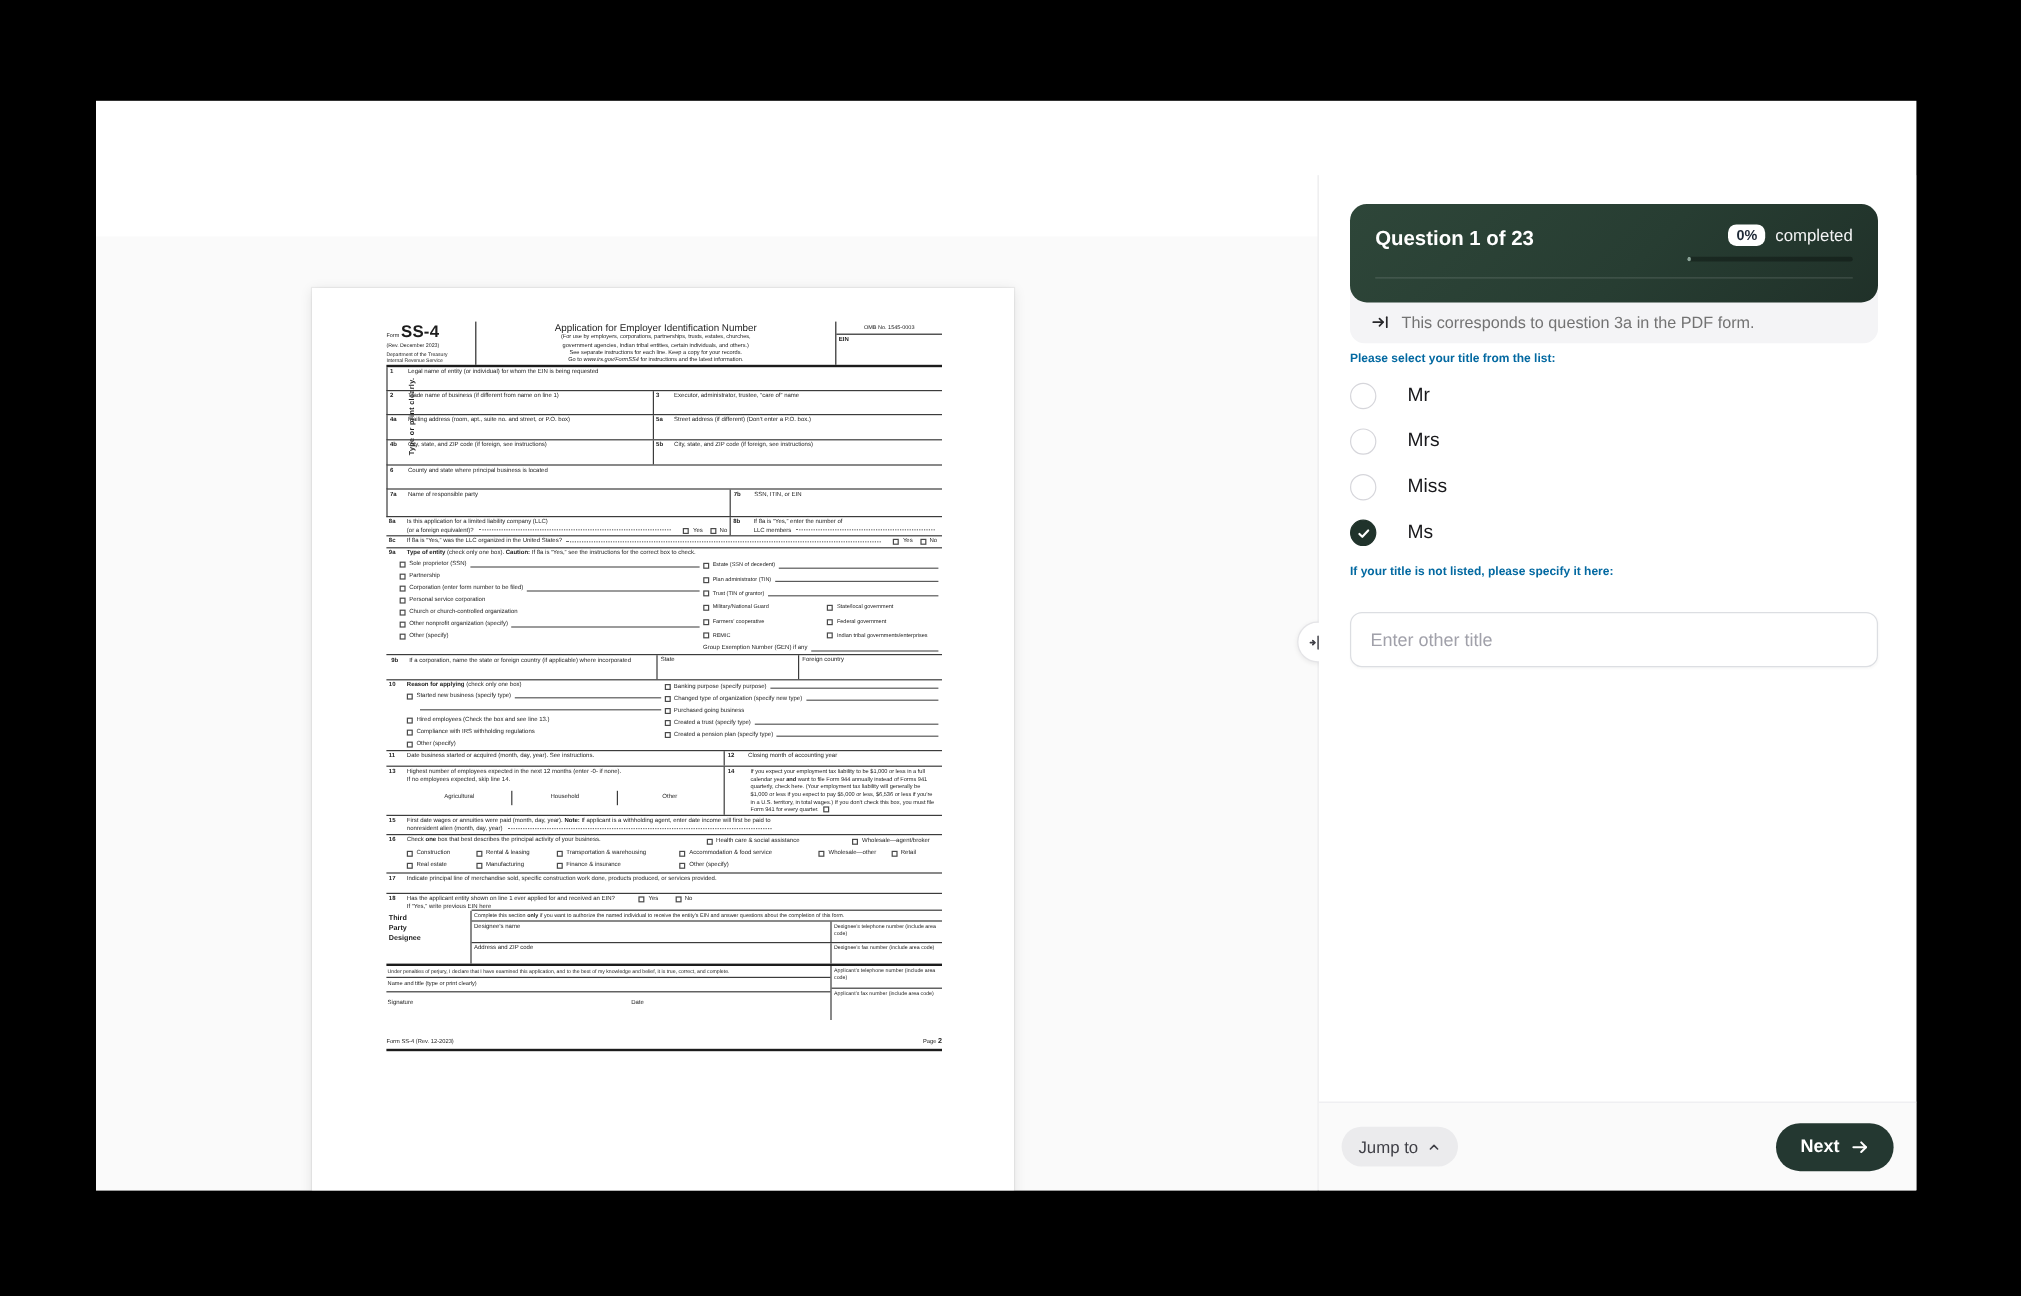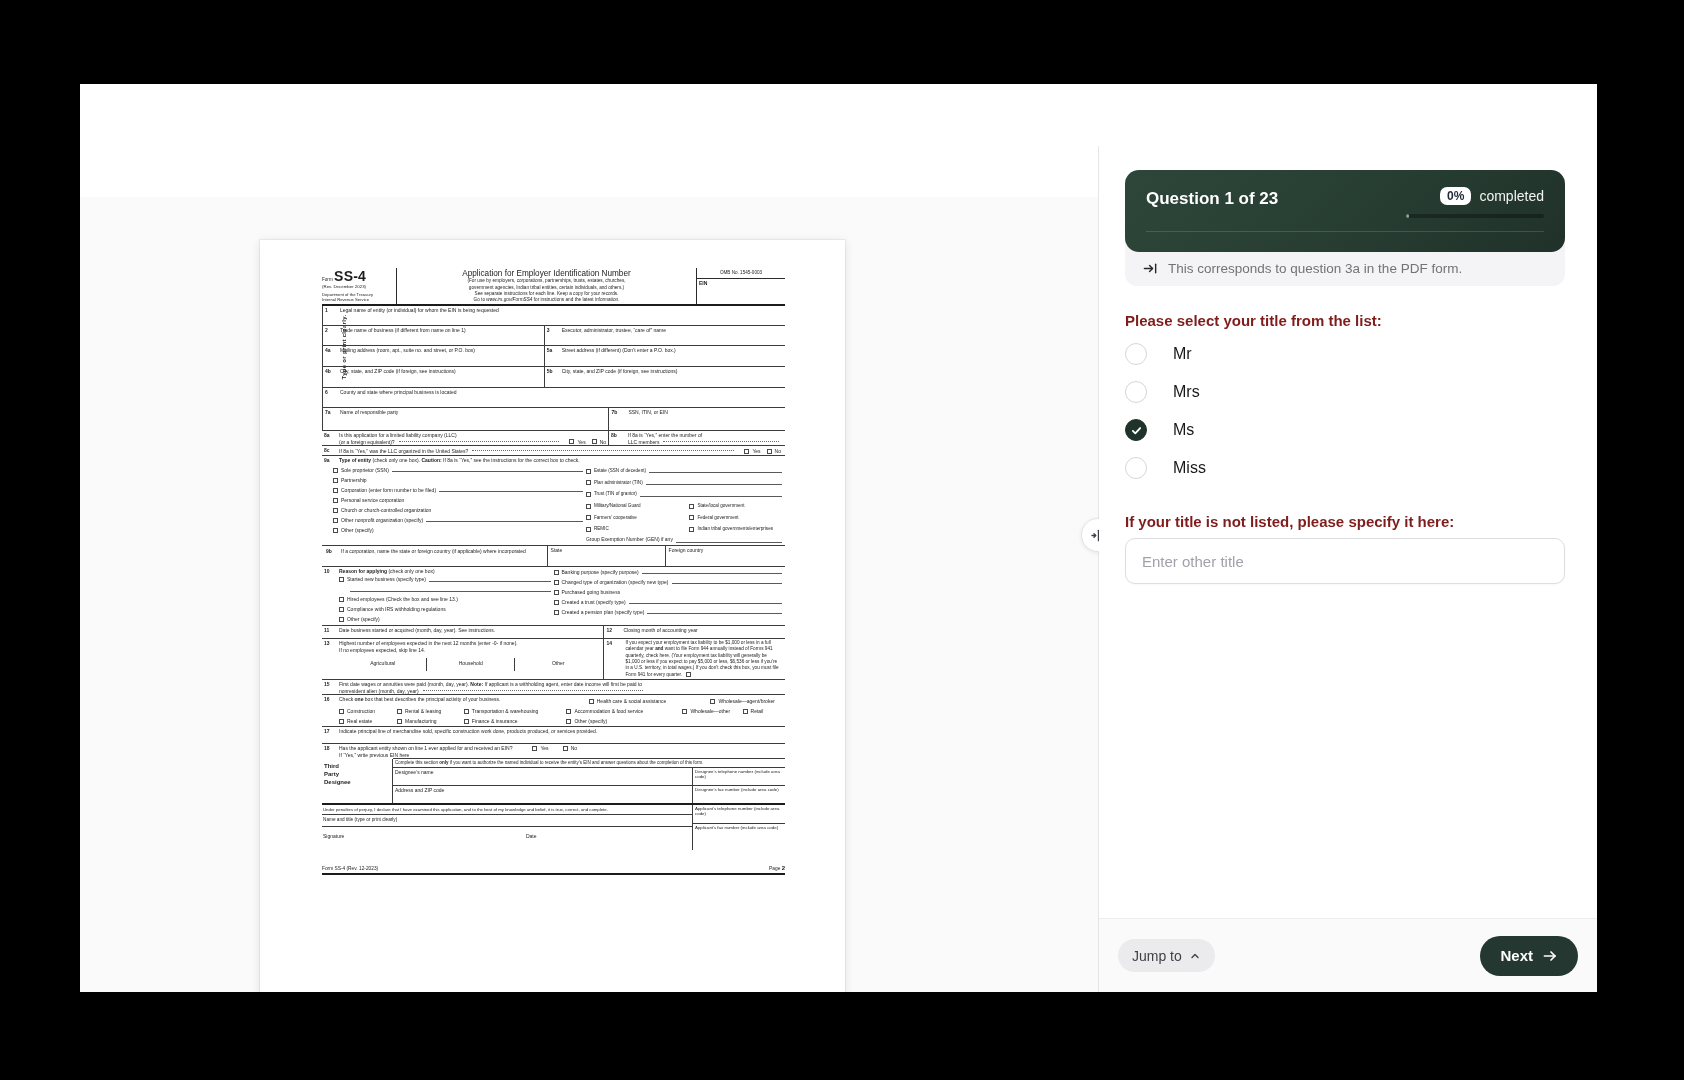--- a/index.html
+++ b/index.html
@@ -39,29 +39,29 @@
   .q-counter{font-size:17px;font-weight:700;padding-top:2px}
   .q-progress{display:flex;flex-direction:column;align-items:flex-end}
   .q-prog-row{display:flex;align-items:center;gap:8px}
   .pct-pill{background:#fff;color:#1f2937;font-size:12px;font-weight:700;border-radius:7px;padding:2px 7px}
   .completed{font-size:14px;color:#f4f4f5}
   .prog-track{width:138px;height:4px;border-radius:2px;background:rgba(0,0,0,0.30);margin-top:9px;overflow:hidden}
   .prog-fill{height:100%;width:3px;background:#8aa397;border-radius:2px}
   .q-div{border-top:1px solid rgba(255,255,255,0.14);margin-top:13px}
   .q-text{margin-top:13px;font-size:17px;font-weight:600;line-height:1.38;letter-spacing:.1px}
   .q-note{position:relative;z-index:1;margin-top:-13px;background:#f4f4f6;border-radius:0 0 12px 12px;padding:22px 18px 10px;display:flex;align-items:center;gap:10px;color:#737373;font-size:13.5px;font-weight:500}
-  .select-label,.other-label{margin-top:26px;font-size:15px;font-weight:600;color:#7f1d1d}
+  .select-label,.other-label{margin-top:8px;font-size:10px;font-weight:600;color:#0369a1}
   .radio-group{margin-top:6px}
   .radio-row{display:flex;align-items:center;gap:26px;height:38px;cursor:pointer}
   .radio{width:22px;height:22px;border-radius:50%;border:1.5px solid #d6d6db;background:#fff;flex:none;display:flex;align-items:center;justify-content:center}
   .radio .tick{display:none}
   .radio.checked{background:#20332b;border-color:#20332b}
   .radio.checked .tick{display:block}
   .radio-label{font-size:16px;font-weight:500;color:#18181b}
-  .other-input{margin-top:8px;width:100%;height:46px;border:1px solid #dcdee2;border-radius:10px;background:#fff;padding:0 16px;font-size:15px;color:#18181b;font-family:"Liberation Sans",sans-serif;outline:none;box-shadow:0 1px 2px rgba(0,0,0,0.03)}
+  .other-input{margin-top:28px;width:100%;height:46px;border:1px solid #dcdee2;border-radius:10px;background:#fff;padding:0 16px;font-size:15px;color:#18181b;font-family:"Liberation Sans",sans-serif;outline:none;box-shadow:0 1px 2px rgba(0,0,0,0.03)}
   .other-input::placeholder{color:#a1a1aa}
   .rp-footer{position:absolute;left:0;right:0;bottom:0;height:74px;background:#fafafa;border-top:1px solid #ededf0;display:flex;align-items:center;padding:0 19px}
   .jump-to{height:33px;border-radius:17px;background:#ebebed;color:#3f3f46;font-size:14px;font-weight:500;padding:0 14px;gap:7px}
   .next-btn{margin-left:auto;height:40px;border-radius:20px;background:#243831;color:#fff;font-size:15px;font-weight:600;padding:0 20px;gap:9px}
 
   
   .frm{position:relative;margin:28px 60px 0 62px;width:463px;color:#1d1d1d;font-size:5px;line-height:1.35}
   .frm .b{font-weight:700}
   .frm .i{font-style:italic}
   .side-label{position:absolute;left:-30px;top:72px;width:110px;height:14px;transform:rotate(-90deg);transform-origin:center;font-weight:700;font-size:6px;letter-spacing:.3px;text-align:center}
@@ -710,33 +710,33 @@
             </div>
 
             <div class="radio-row">
               <span class="radio">
                 
               </span>
               <span class="radio-label">Mrs</span>
             </div>
 
             <div class="radio-row">
+              <span class="radio">
+                
+              </span>
+              <span class="radio-label">Miss</span>
+            </div>
+
+            <div class="radio-row">
               <span class="radio checked">
                 <svg class="tick" width="13" height="13" viewBox="0 0 16 16" fill="none" stroke="#fff" stroke-width="2.2" stroke-linecap="round" stroke-linejoin="round">
                   <path d="M3.5 8.5 6.5 11.5 12.5 5"></path>
                 </svg>
               </span>
               <span class="radio-label">Ms</span>
-            </div>
-
-            <div class="radio-row">
-              <span class="radio">
-                
-              </span>
-              <span class="radio-label">Miss</span>
             </div>
           </div>
 
         <div class="other-label">If your title is not listed, please specify it here:</div>
         <input class="other-input" type="text" placeholder="Enter other title" style="">
       </div>
 
       <div class="rp-footer">
         <div class="btn jump-to">
           <span>Jump to</span>

